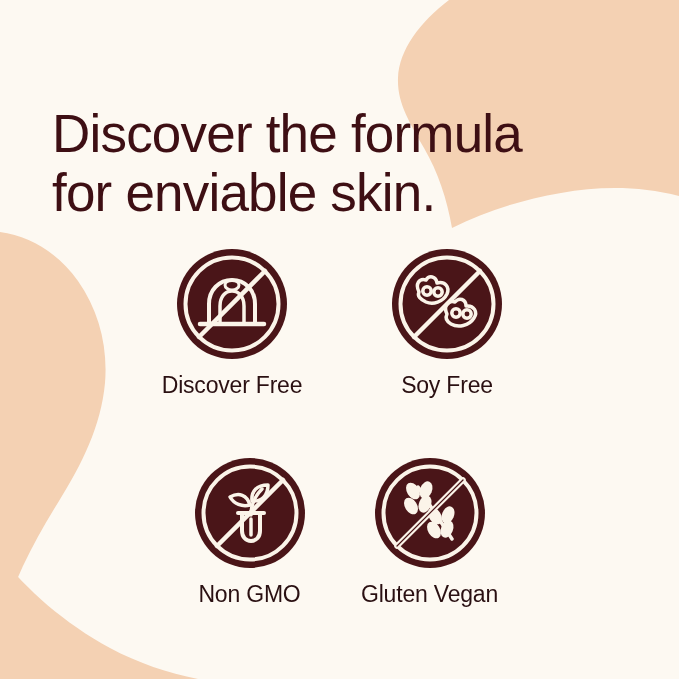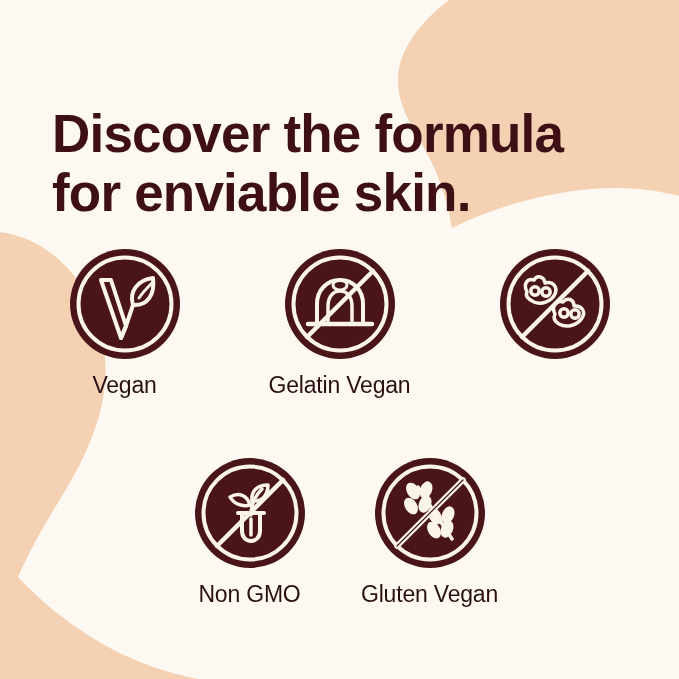--- a/index.html
+++ b/index.html
@@ -34,21 +34,21 @@
   
   .headline {
     position: absolute;
     left: 52px;
     top: 68px;
     width: 580px;
     color: #3E0F14;
     font-size: 53px;
     line-height: 1.13;
     letter-spacing: -0.8px;
-    font-weight: 700;
+    font-weight: 400;
     white-space: pre-line;
   }
 
   
   .badge-rows {
     position: absolute;
     left: 0;
     top: 248px;
     width: 679px;
   }
@@ -100,47 +100,34 @@
     <path fill="#F4D1B3" d="M0,556 C27,590 64,623 110,648 C138,663 168,673 198,679 L0,679 Z"></path>
   </svg>
 
   <h1 class="headline">Discover the formula
 for enviable skin.</h1>
 
   <div class="badge-rows">
 
     <div class="badge-row row-top">
 
-      <div class="badge">
-        <svg class="badge-circle" viewBox="0 0 112 112" xmlns="http://www.w3.org/2000/svg">
-          <circle cx="56" cy="56" r="55" fill="#4A1518"></circle>
-          <circle cx="56" cy="56" r="46.5" fill="none" stroke="#FBF4E9" stroke-width="4"></circle>
-
-          <path d="M32,32 L42,32 L57,78 L52,90 Z" fill="none" stroke="#FBF4E9" stroke-width="4" stroke-linejoin="round"></path>
-          <path d="M52,90 L57,78 L64,57" fill="none" stroke="#FBF4E9" stroke-width="4" stroke-linejoin="round" stroke-linecap="round"></path>
-
-          <path d="M64,57 C60,44 68,32 84,30 C86,46 79,58 64,57 Z" fill="none" stroke="#FBF4E9" stroke-width="4" stroke-linejoin="round"></path>
-          <path d="M70,50 C74,44 79,39 83,35" fill="none" stroke="#FBF4E9" stroke-width="3" stroke-linecap="round"></path>
-        </svg>
-        <div class="badge-label">Vegan</div>
-      </div>
 
       <div class="badge">
         <svg class="badge-circle" viewBox="0 0 112 112" xmlns="http://www.w3.org/2000/svg">
           <circle cx="56" cy="56" r="55" fill="#4A1518"></circle>
           <circle cx="56" cy="56" r="46.5" fill="none" stroke="#FBF4E9" stroke-width="4"></circle>
 
           <path d="M33,74 L33,56 C33,42 43,32 56,32 C69,32 79,42 79,56 L79,74" fill="none" stroke="#FBF4E9" stroke-width="4" stroke-linecap="round"></path>
           <path d="M44,74 L44,58 C44,49 49,43 56,43 C63,43 68,49 68,58 L68,74" fill="none" stroke="#FBF4E9" stroke-width="3.5" stroke-linecap="round"></path>
           <ellipse cx="56" cy="37" rx="7" ry="5" fill="none" stroke="#FBF4E9" stroke-width="3"></ellipse>
           <line x1="24" y1="76" x2="88" y2="76" stroke="#FBF4E9" stroke-width="4.5" stroke-linecap="round"></line>
 
           <line x1="23" y1="89" x2="89" y2="23" stroke="#FBF4E9" stroke-width="4.5" stroke-linecap="round"></line>
         </svg>
-        <div class="badge-label">Gelatin Vegan</div>
+        <div class="badge-label">Discover Free</div>
       </div>
 
       <div class="badge">
         <svg class="badge-circle" viewBox="0 0 112 112" xmlns="http://www.w3.org/2000/svg">
           <circle cx="56" cy="56" r="55" fill="#4A1518"></circle>
           <circle cx="56" cy="56" r="46.5" fill="none" stroke="#FBF4E9" stroke-width="4"></circle>
 
           <g fill="none" stroke="#FBF4E9" stroke-width="3.5" stroke-linejoin="round">
             <path d="M28,44 C24,36 28,30 35,32 C38,27 45,28 46,35
                      C54,33 59,39 56,46 C52,54 42,57 35,54 C29,51 26,48 28,44 Z"></path>
@@ -150,20 +137,21 @@
 
           <g fill="none" stroke="#FBF4E9" stroke-width="3.5" stroke-linejoin="round">
             <path d="M56,66 C52,58 57,52 64,54 C68,49 75,51 75,58
                      C83,57 87,64 83,70 C78,78 67,80 60,76 C55,73 54,70 56,66 Z"></path>
             <circle cx="65" cy="65" r="4.2"></circle>
             <circle cx="76" cy="66" r="4.2"></circle>
           </g>
 
           <line x1="23" y1="89" x2="89" y2="23" stroke="#FBF4E9" stroke-width="4.5" stroke-linecap="round"></line>
         </svg>
+        <div class="badge-label">Soy Free</div>
       </div>
 
     </div>
 
     <div class="badge-row row-bottom">
 
       <div class="badge">
         <svg class="badge-circle" viewBox="0 0 112 112" xmlns="http://www.w3.org/2000/svg">
           <circle cx="56" cy="56" r="55" fill="#4A1518"></circle>
           <circle cx="56" cy="56" r="46.5" fill="none" stroke="#FBF4E9" stroke-width="4"></circle>

